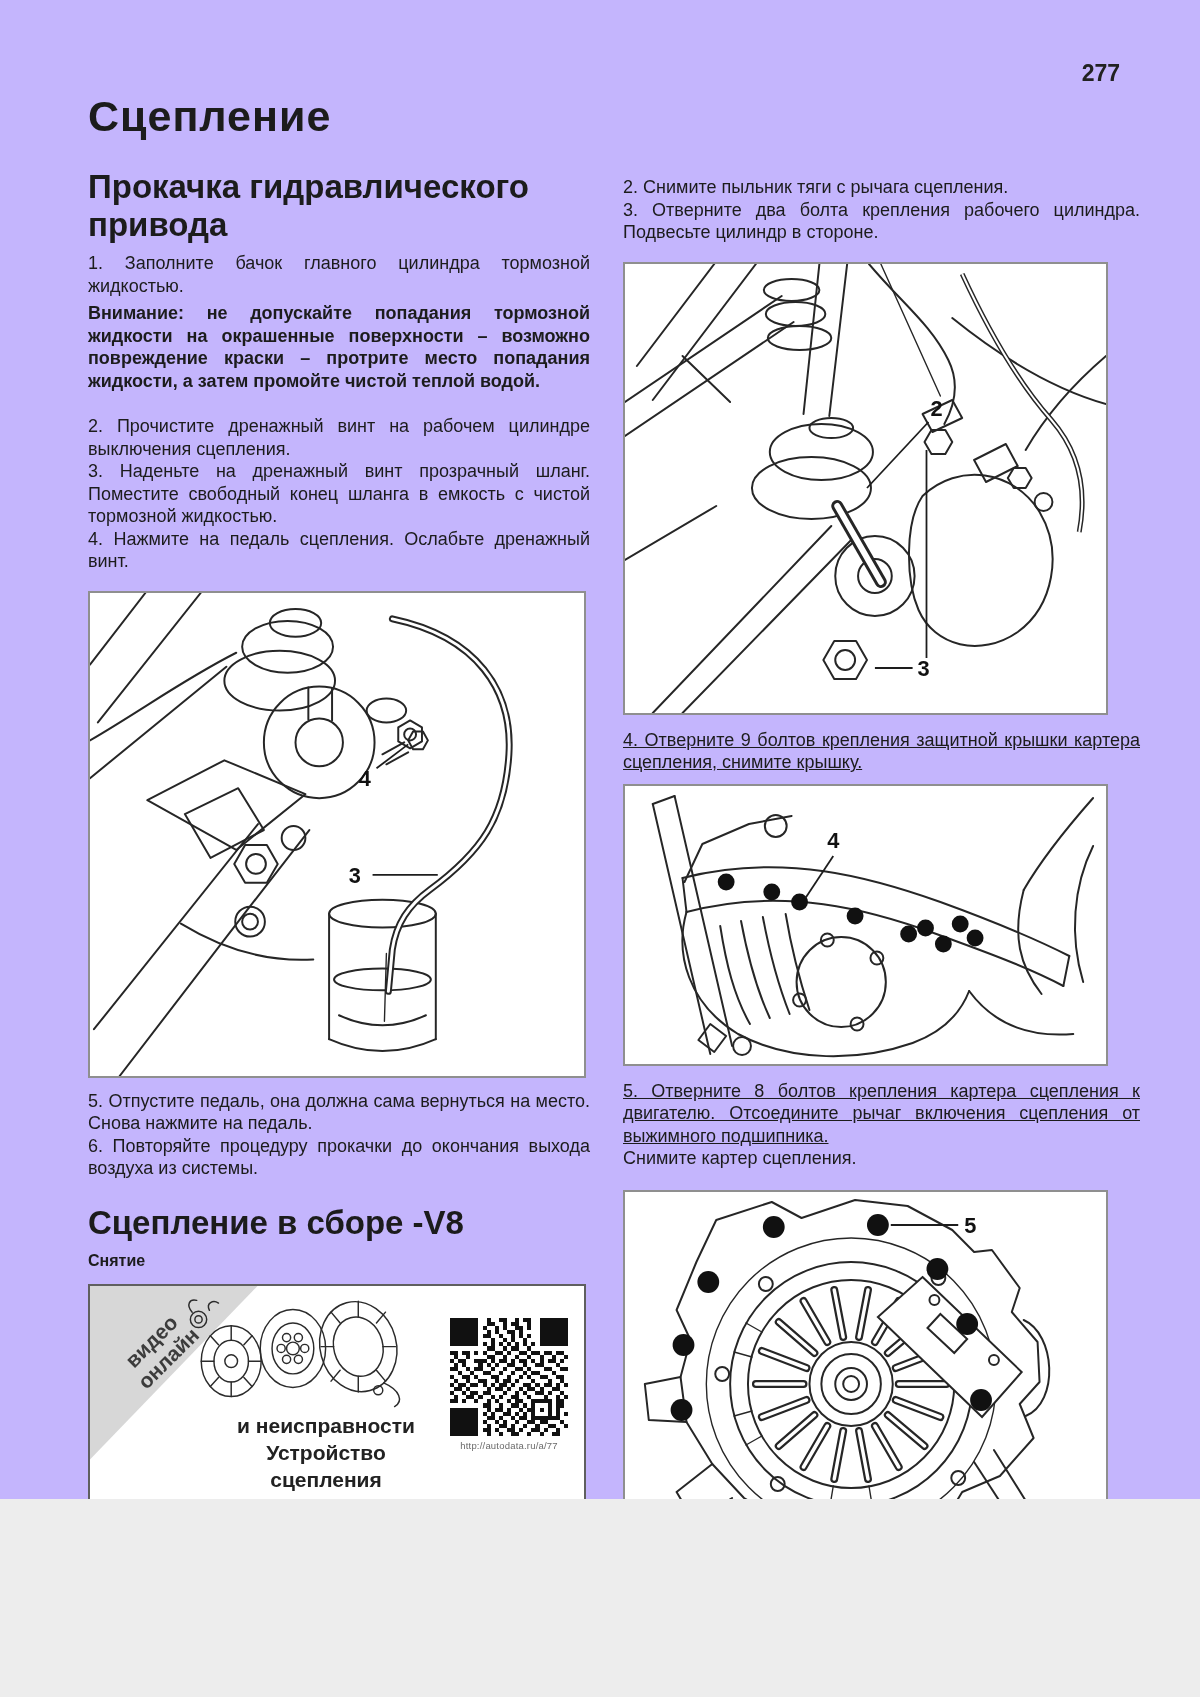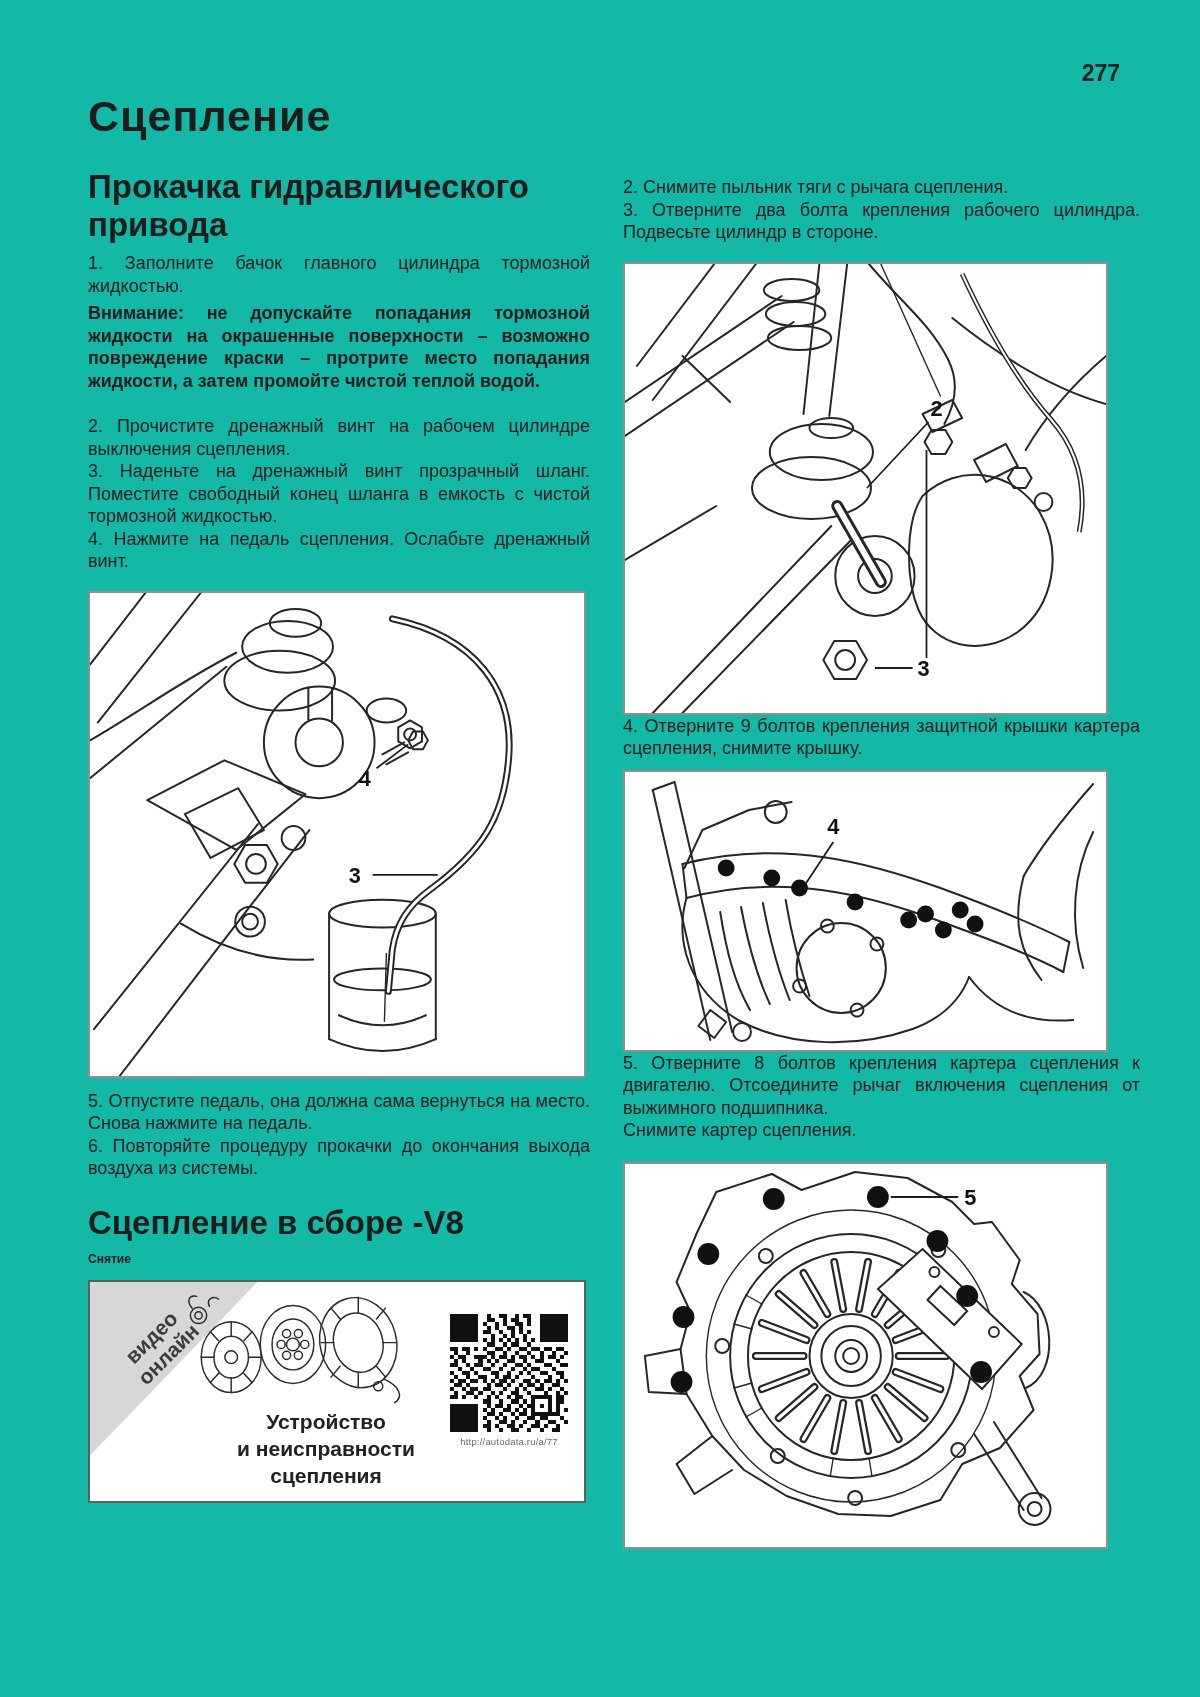--- a/index.html
+++ b/index.html
@@ -1,29 +1,29 @@
 <!DOCTYPE html>
 <html><head>
 <meta charset="utf-8">
 <style>
   html,body{margin:0;padding:0;background:#ededed;}
-  .page{position:relative;width:1200px;height:1697px;background:#14b8a6;margin:0 auto;
+  .page{position:relative;width:1200px;height:1499px;background:#c4b5fd;margin:0 auto;
         font-family:"Liberation Sans","DejaVu Sans",sans-serif;color:#1c1c1c;overflow:hidden;}
   .pagenum{position:absolute;top:60px;left:1040px;width:80px;text-align:right;
            font-size:23px;font-weight:bold;color:#222;}
   .doc-title{position:absolute;left:88px;top:92px;font-size:43px;font-weight:bold;letter-spacing:1px;}
   .col{position:absolute;top:168px;}
   .col-left{left:88px;width:502px;}
   .col-right{left:623px;top:176px;width:517px;}
   .h2{font-size:33px;font-weight:bold;margin:0 0 8px;}
   .h2.sec2{margin-top:24px;}
-  .h3{font-size:12px;font-weight:bold;margin:10px 0 6px;}
+  .h3{font-size:16px;font-weight:bold;margin:10px 0 6px;}
   p.body{font-size:18px;line-height:22.5px;margin:0;text-align:justify;}
   p.warn{font-weight:bold;margin:5px 0 23px;}
-  p.mt{}
+  p.mt{margin-top:14px;text-decoration:underline;}
   .fig{border:2px solid #8f8f8f;background:#fff;box-sizing:border-box;}
   .fig svg{display:block;width:100%;height:100%;}
   .fig-l1{width:498px;height:487px;margin:18px 0 12px;}
   .fig-r1{width:485px;height:453px;margin:18px 0 0;}
   .fig-r2{width:485px;height:282px;margin:10px 0 0;}
   .fig-r3{width:485px;height:387px;margin:20px 0 0;}
   .videobox{position:relative;width:498px;height:223px;border:2px solid #5f5f5f;
             box-sizing:border-box;margin-top:14px;overflow:hidden;background:#fff;}
   .banner{position:absolute;left:0;top:0;width:168px;height:174px;background:#d7d7d7;
           clip-path:polygon(0 0,100% 0,0 100%);}
@@ -136,22 +136,22 @@
           <ellipse cx="52" cy="74" rx="33" ry="39"></ellipse>
             <ellipse cx="52" cy="74" rx="19" ry="23"></ellipse>
           <path d="M52 35 L52 51 M75 46 L66 56 M85 74 L71 74 M75 102 L66 92 M52 113 L52 97 M29 102 L38 92 M19 74 L33 74 M29 46 L38 56"></path>
           <circle cx="52" cy="74" r="7"></circle>
           <circle cx="16" cy="28" r="9"></circle>
             <circle cx="16" cy="28" r="4"></circle>
           <path d="M9 20 C2 12 6 5 14 7 M28 18 C24 10 32 6 38 10"></path>
         </g>
       </svg>
       <div class="v-caption">
+        <div>и неисправности</div>
         <div>Устройство</div>
-        <div>и неисправности</div>
         <div>сцепления</div>
       </div>
       <svg class="qr" viewBox="0 0 29 29" shape-rendering="crispEdges">
         <rect width="29" height="29" fill="#fff"></rect>
         <g fill="#111">
           <path d="M0 0h7v7H0z M22 0h7v7h-7z M0 22h7v7H0z"></path>
           <path d="M8 6h1v1H8z M10 6h1v1h-1z M12 6h1v1h-1z M14 6h1v1h-1z M16 6h1v1h-1z M18 6h1v1h-1z M20 6h1v1h-1z"></path>
           <path d="M6 8h1v1H6z M6 10h1v1H6z M6 12h1v1H6z M6 14h1v1H6z M6 16h1v1H6z M6 18h1v1H6z M6 20h1v1H6z"></path>
           <path d="M9 0h1v2H9z M12 0h2v1h-2z M16 0h1v1h-1z M18 0h2v1h-2z M10 1h1v1h-1z M13 1h1v2h-1z M15 1h2v1h-2z M19 1h1v2h-1z M8 2h1v1H8z M11 2h1v2h-1z M16 2h2v1h-2z M9 3h1v1H9z M14 3h2v1h-2z M17 3h1v2h-1z M8 4h2v1H8z M12 4h1v1h-1z M15 4h1v2h-1z M19 4h1v1h-1z M10 5h1v1h-1z M13 5h1v1h-1z M18 5h1v1h-1z"></path>
           <path d="M9 7h2v1H9z M13 7h1v1h-1z M15 7h2v1h-2z M19 7h1v1h-1z M0 8h2v1H0z M3 8h2v1H3z M8 8h1v1H8z M11 8h2v1h-2z M14 8h1v1h-1z M17 8h2v1h-2z M20 8h2v1h-2z M23 8h2v1h-2z M26 8h2v1h-2z M1 9h1v1H1z M4 9h1v1H4z M9 9h2v1H9z M13 9h1v1h-1z M16 9h1v1h-1z M19 9h1v1h-1z M22 9h1v2h-1z M25 9h1v1h-1z M28 9h1v1h-1z"></path>

